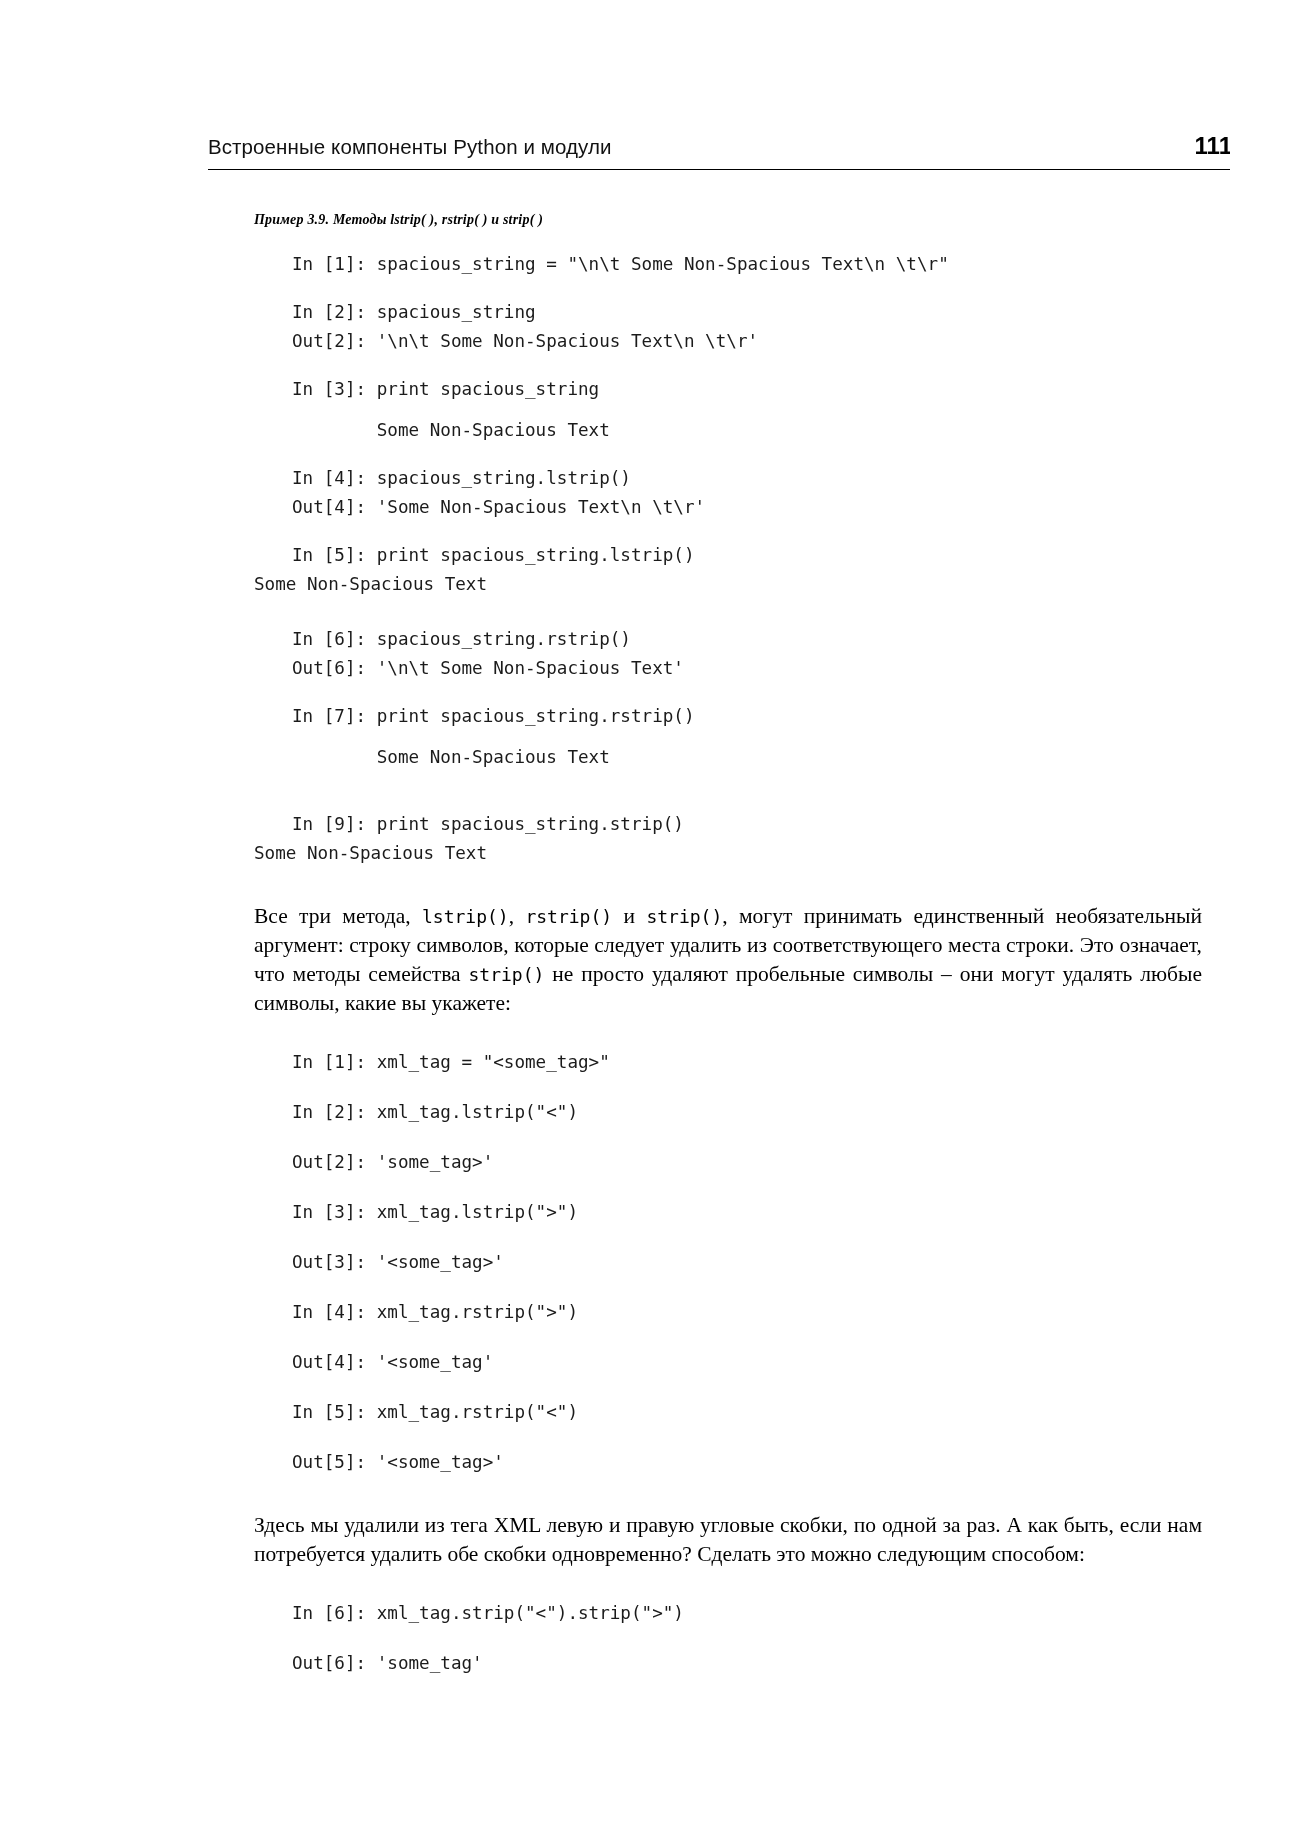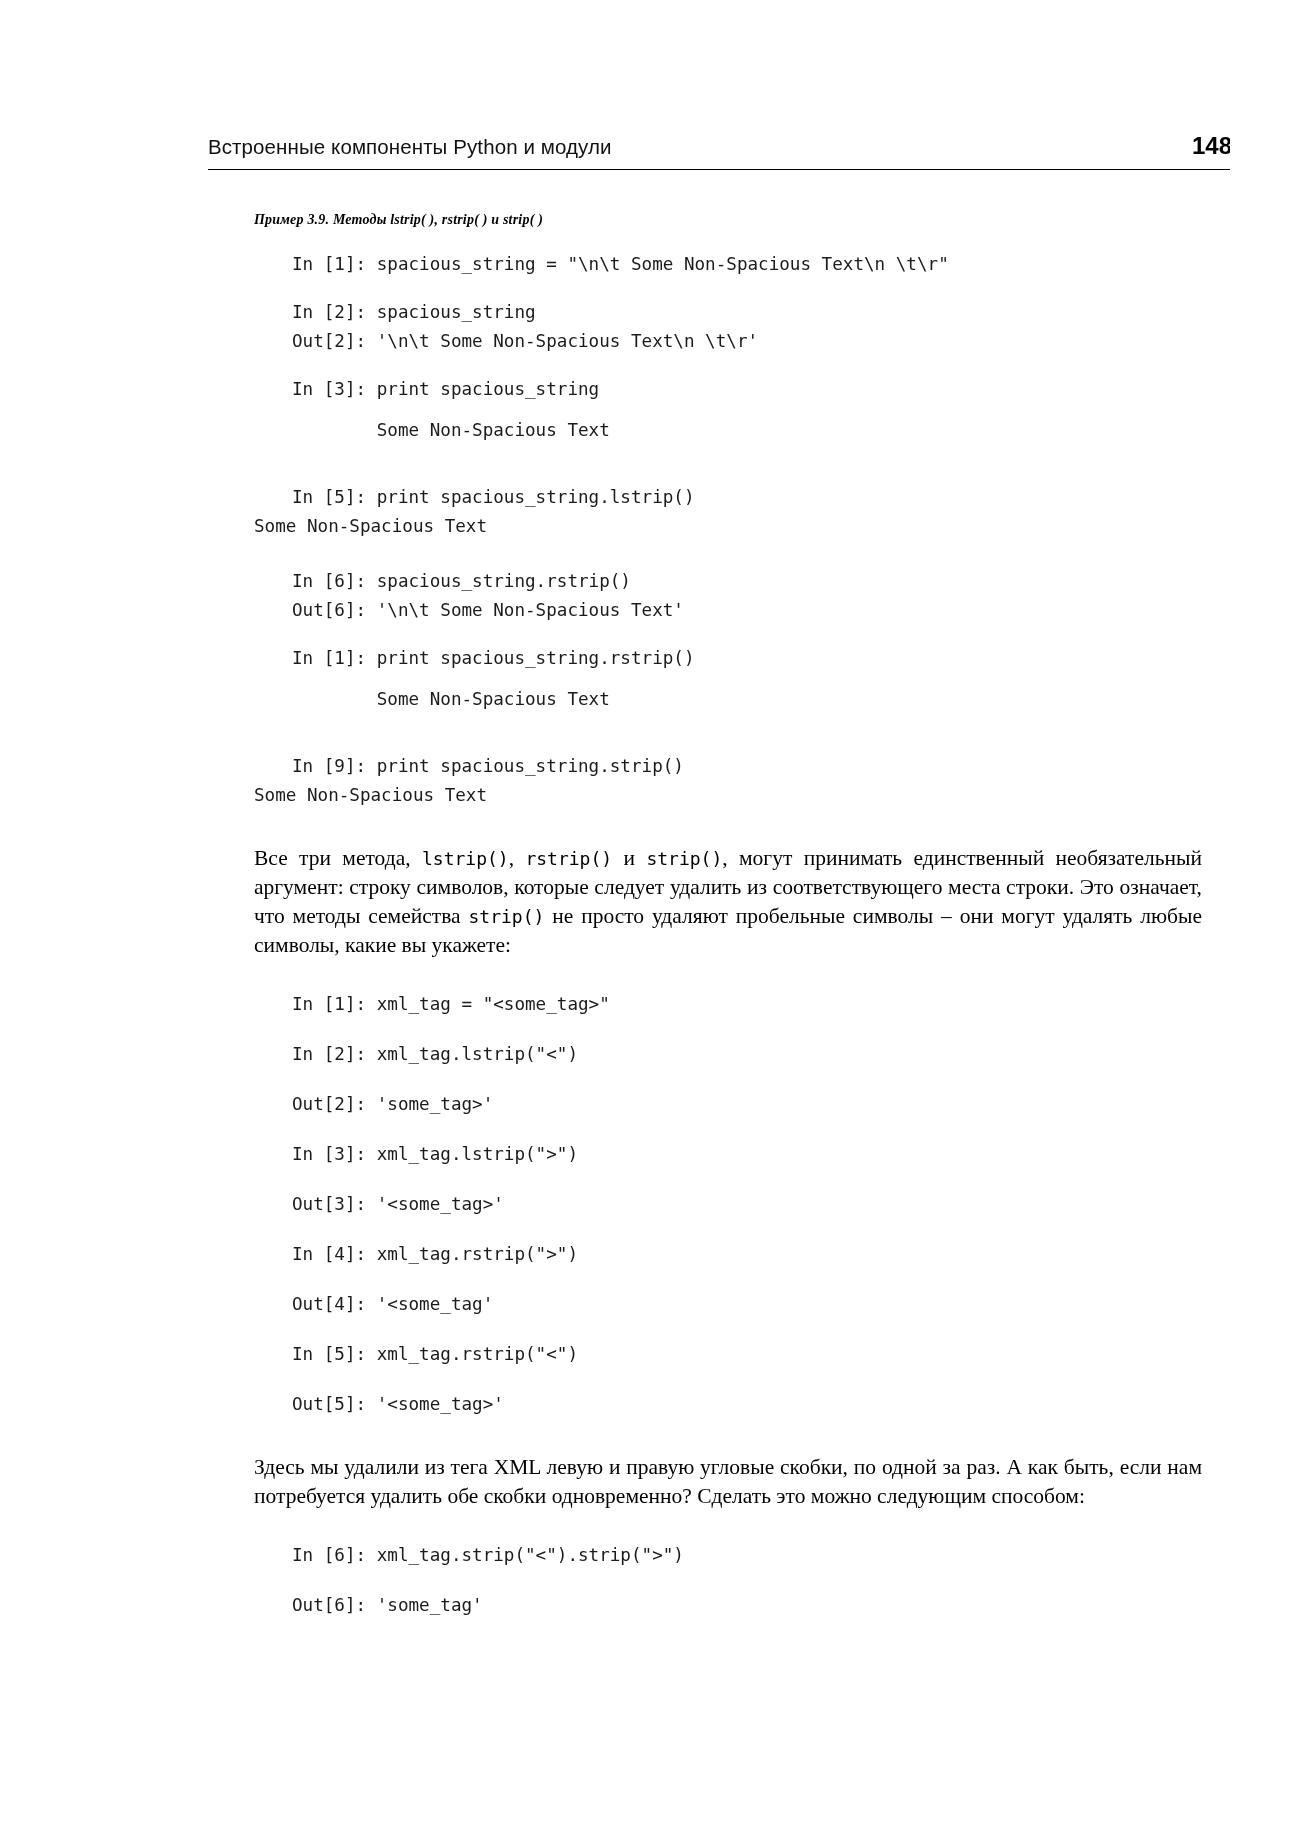--- a/index.html
+++ b/index.html
@@ -116,46 +116,48 @@
   }
 </style>
 </head>
 <body>
 
 <div class="page">
   <div class="content">
 
     <div class="header-row">
       <div class="header-title">Встроенные компоненты Python и модули</div>
-      <div class="header-page">148</div>
+      <div class="header-page">111</div>
     </div>
     <div class="header-rule"></div>
 
     <div class="body-area">
 
       <div class="example-caption">Пример 3.9. Методы lstrip( ), rstrip( ) и strip( )</div>
 
       <div>
         <pre class="code-block">In [1]: spacious_string = "\n\t Some Non-Spacious Text\n \t\r"</pre>
         <div class="code-gap-md"></div>
         <pre class="code-block">In [2]: spacious_string
 Out[2]: '\n\t Some Non-Spacious Text\n \t\r'</pre>
         <div class="code-gap-md"></div>
         <pre class="code-block">In [3]: print spacious_string</pre>
         <div class="code-gap-sm"></div>
         <pre class="code-block">        Some Non-Spacious Text</pre>
         <div class="code-gap-md"></div>
+        <pre class="code-block">In [4]: spacious_string.lstrip()
+Out[4]: 'Some Non-Spacious Text\n \t\r'</pre>
         <div class="code-gap-md"></div>
         <pre class="code-block">In [5]: print spacious_string.lstrip()</pre>
         <pre class="code-block flush">Some Non-Spacious Text</pre>
         <div class="code-gap-lg"></div>
         <pre class="code-block">In [6]: spacious_string.rstrip()
 Out[6]: '\n\t Some Non-Spacious Text'</pre>
         <div class="code-gap-md"></div>
-        <pre class="code-block">In [1]: print spacious_string.rstrip()</pre>
+        <pre class="code-block">In [7]: print spacious_string.rstrip()</pre>
         <div class="code-gap-sm"></div>
         <pre class="code-block">        Some Non-Spacious Text</pre>
         <div class="code-gap-md"></div>
         <div class="code-gap-md"></div>
         <pre class="code-block">In [9]: print spacious_string.strip()</pre>
         <pre class="code-block flush">Some Non-Spacious Text</pre>
       </div>
 
       <div class="para para-block" id="paragraph-one"><span>Все три метода, </span><span class="mono-inline">lstrip()</span><span>, </span><span class="mono-inline">rstrip()</span><span> и </span><span class="mono-inline">strip()</span><span>, могут принимать единственный необязательный аргумент: строку символов, которые следует удалить из соответствующего места строки. Это означает, что методы семейства </span><span class="mono-inline">strip()</span><span> не просто удаляют пробельные символы – они могут удалять любые символы, какие вы укажете:</span></div>
 

